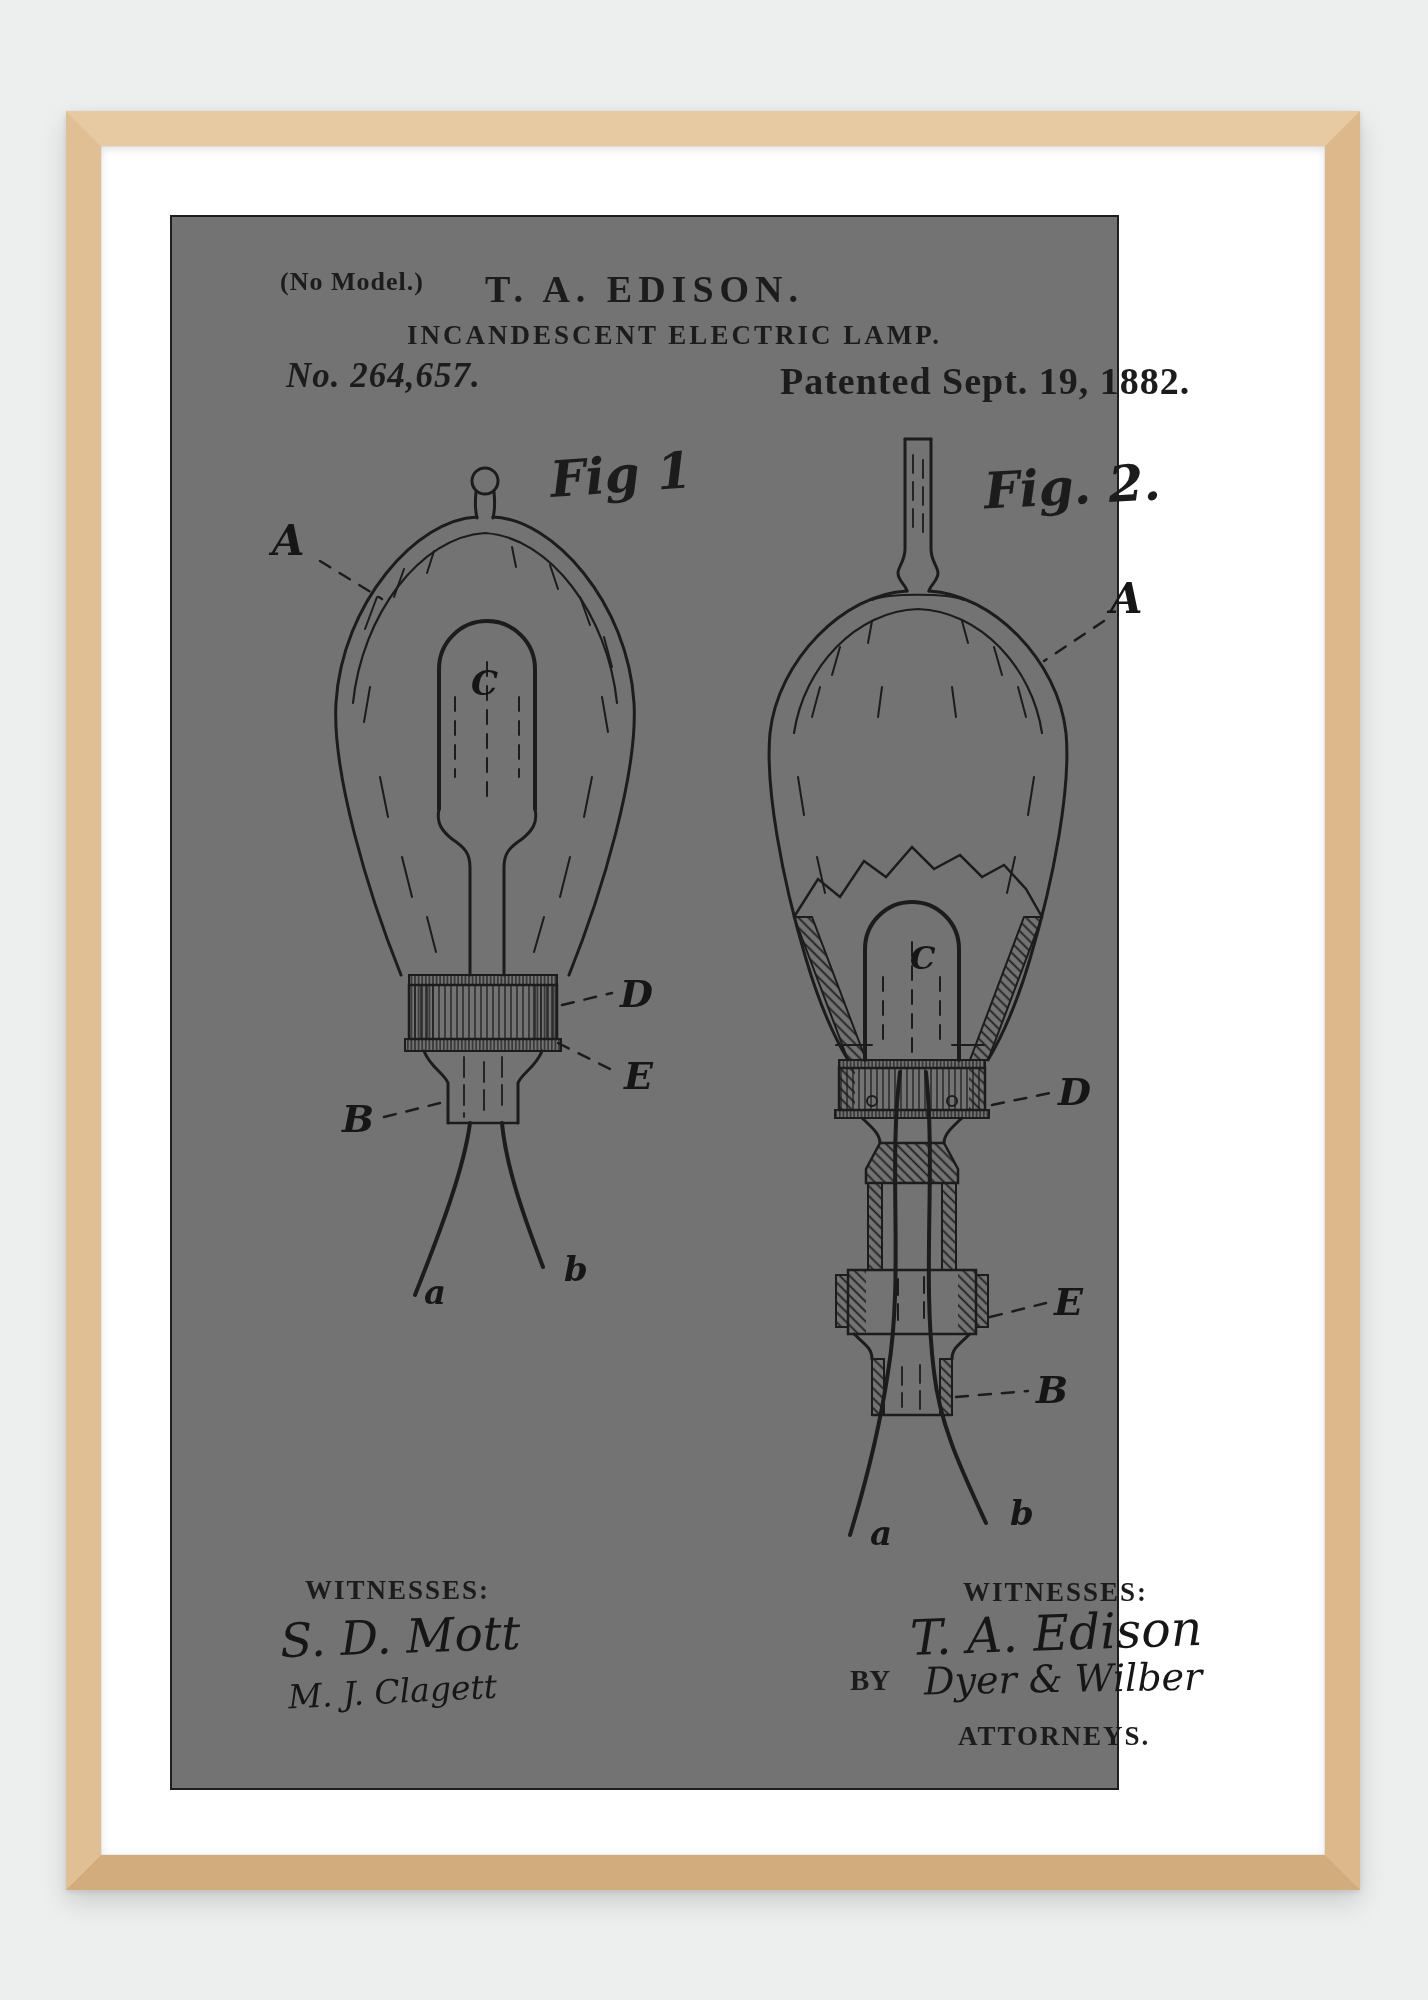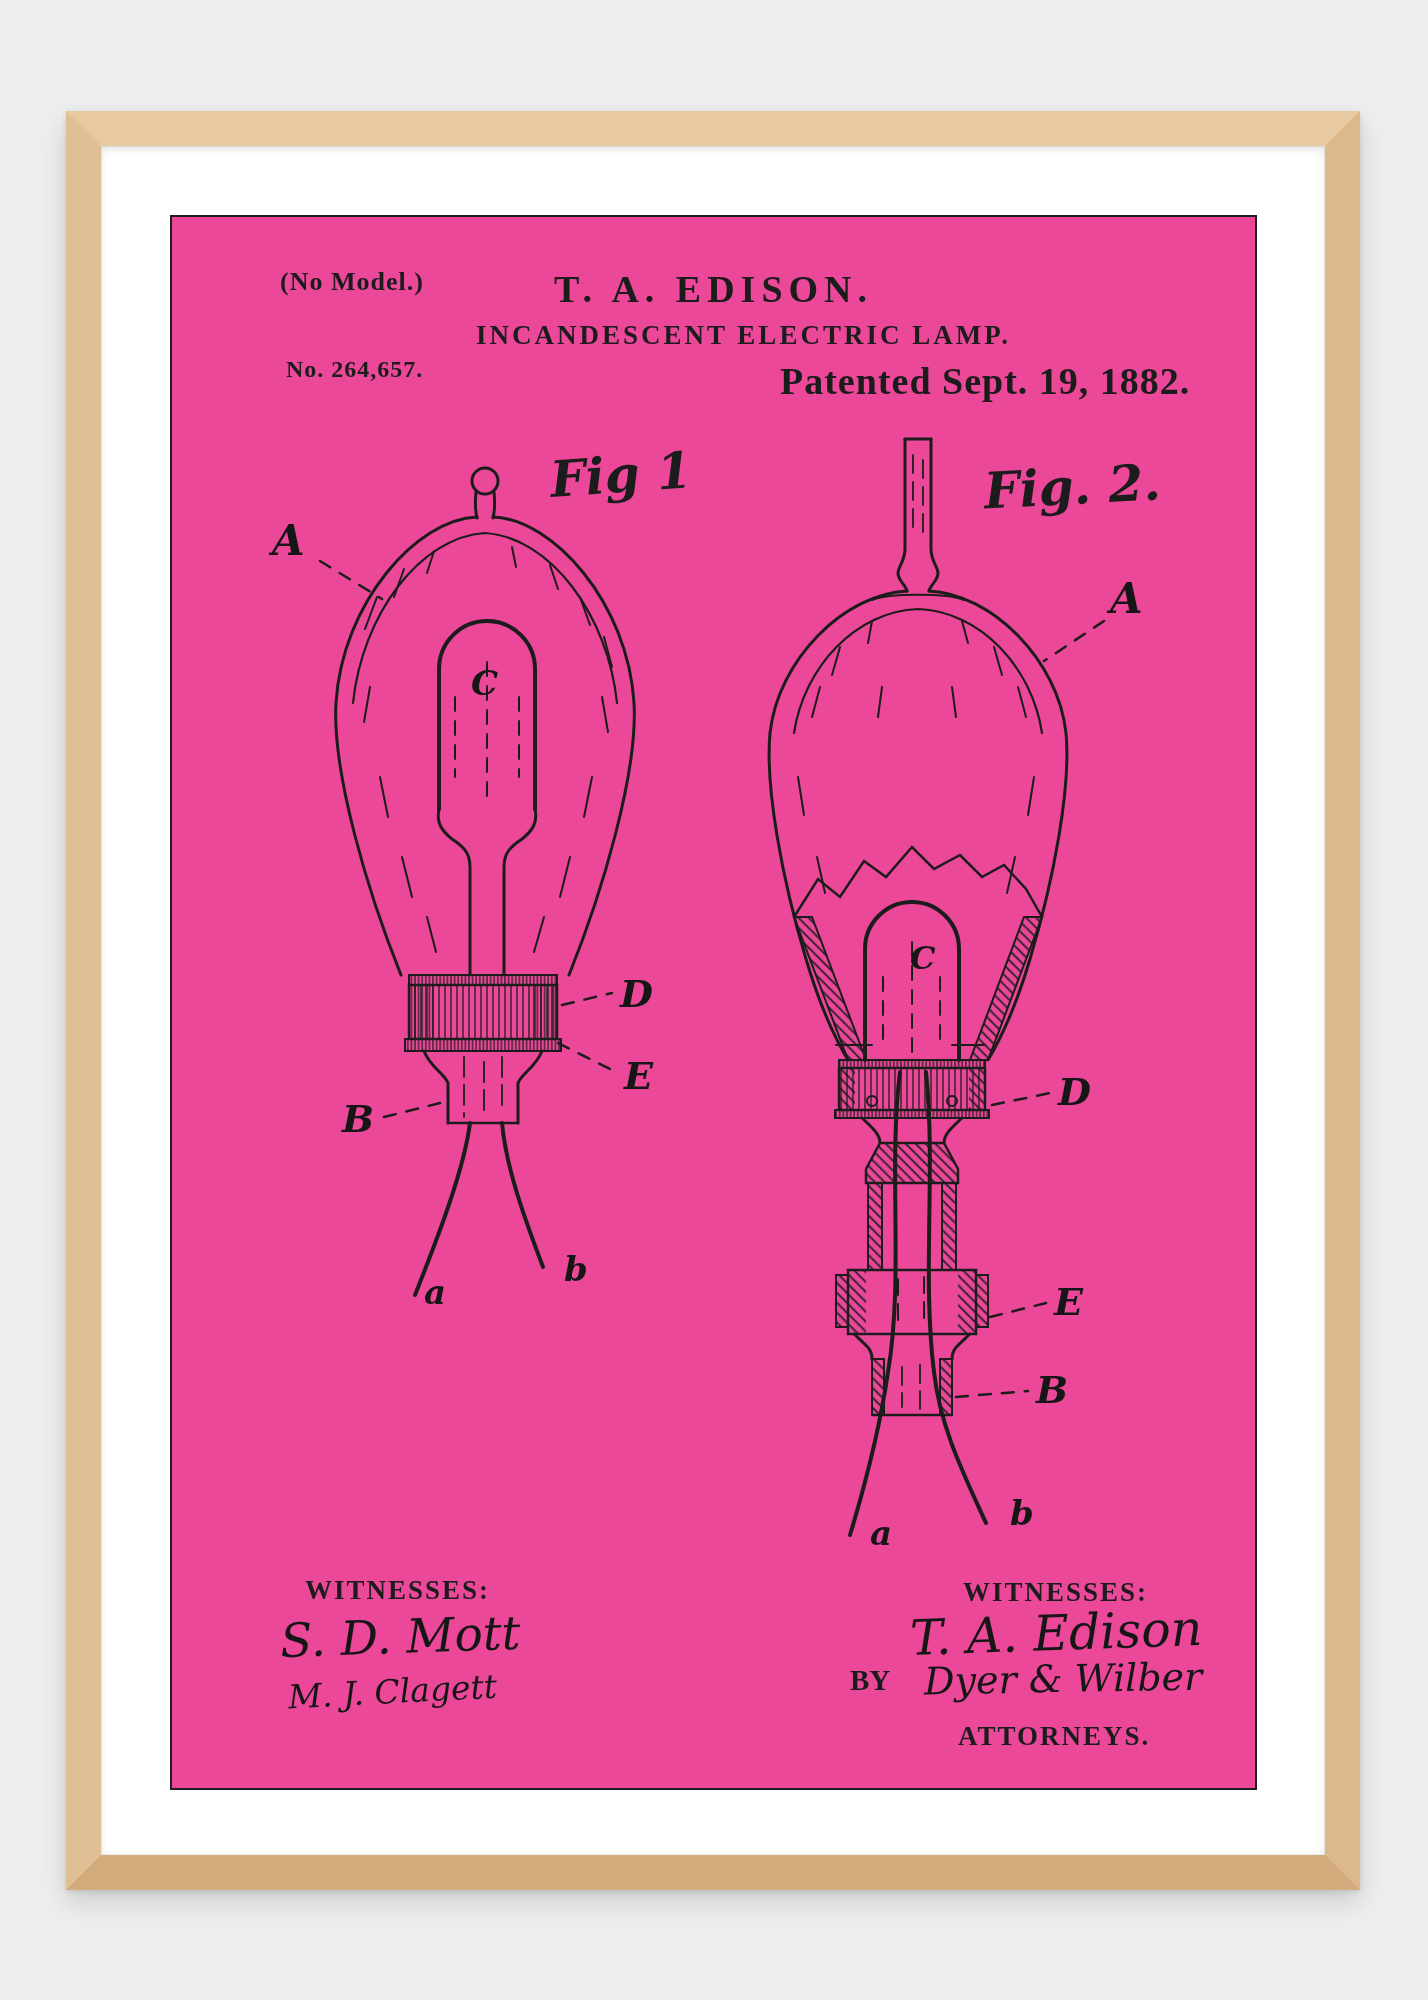--- a/index.html
+++ b/index.html
@@ -16,29 +16,29 @@
     border-color:#e8caa2 #dcb88b #d3ac7e #e1bf94;
     background:#ffffff;
     box-shadow:0 12px 26px rgba(0,0,0,0.14), 0 2px 6px rgba(0,0,0,0.10);
   }
   .mat{
     position:absolute;left:0;top:0;right:0;bottom:0;
     background:#ffffff;
     box-shadow:inset 0 3px 9px rgba(0,0,0,0.12), inset 0 0 0 1px rgba(0,0,0,0.05);
   }
   .border-box{
-    position:absolute;left:69px;top:69px;width:1087px;height:1575px;
-    box-sizing:border-box;border:2.5px solid #1e1e1e;background:#ec4899;
+    position:absolute;left:69px;top:69px;width:949px;height:1575px;
+    box-sizing:border-box;border:2.5px solid #1e1e1e;background:#737373;
   }
   .abs{position:absolute;white-space:nowrap;}
   .typ{font-weight:bold;color:#1c1c1c;}
   .no-model{left:108px;top:50px;font-size:26px;letter-spacing:1px;}
   .name-line{left:0;width:100%;top:50px;font-size:38px;letter-spacing:6px;text-align:center;}
   .title-line{left:0;width:100%;top:103px;font-size:27px;letter-spacing:3px;text-align:center;padding-left:30px;}
-  .pat-no{left:114px;top:139px;font-size:24px;letter-spacing:1px;}
+  .pat-no{left:114px;top:139px;font-size:35px;letter-spacing:1px;font-style:italic;}
   .pat-date{left:608px;top:142px;font-size:38px;letter-spacing:1px;}
   .fig-caption{font-family:"DejaVu Serif", serif;font-style:italic;font-weight:bold;font-size:50px;color:#1c1c1c;}
   .fig1-cap{left:378px;top:228px;transform:rotate(-4deg);}
   .fig2-cap{left:812px;top:240px;transform:rotate(-3deg);}
   .drawing{position:absolute;left:0;top:0;width:1087px;height:1575px;}
   .script{font-family:"DejaVu Serif", serif;font-style:italic;color:#161616;}
   .wit-head{left:133px;top:1358px;font-size:27px;letter-spacing:2px;}
   .wit-sig1{left:108px;top:1392px;font-size:47px;transform:rotate(-2deg);}
   .wit-sig2{left:116px;top:1455px;font-size:33px;transform:rotate(-3deg);}
   .inv-head{left:791px;top:1360px;font-size:27px;letter-spacing:2px;}

